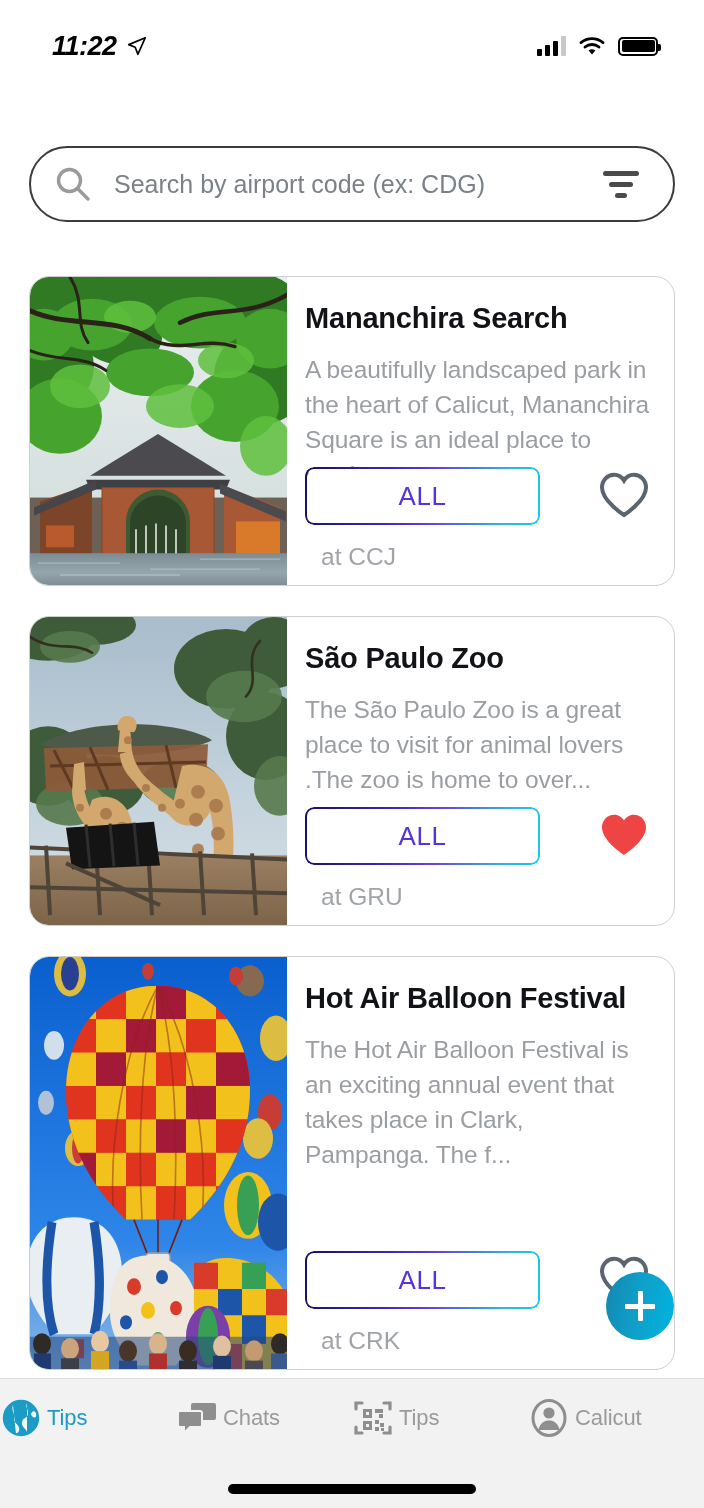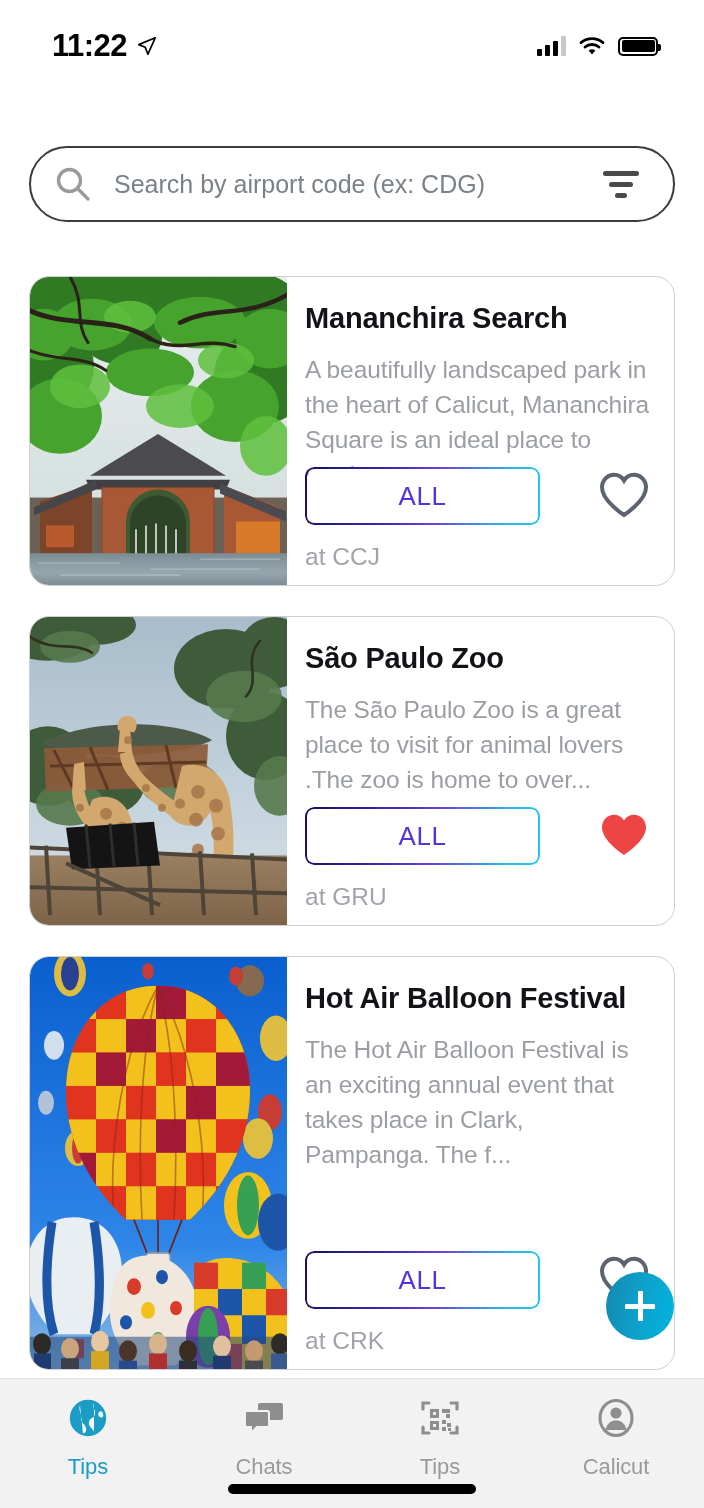--- a/index.html
+++ b/index.html
@@ -30,24 +30,25 @@
     align-items: center;
     justify-content: space-between;
     padding: 0 46px 0 52px;
   }
   .status-left {
     display: flex;
     align-items: center;
     gap: 9px;
   }
   .status-time {
-    font-size: 31px;
+    font-size: 27px;
     font-weight: bold;
     color: #000000;
     letter-spacing: -0.5px;
+    font-style: italic;
   }
   .loc-arrow { width: 22px; height: 22px; display: block; }
   .status-right {
     display: flex;
     align-items: center;
     gap: 13px;
   }
   .signal-bars {
     display: flex;
     align-items: flex-end;
@@ -207,20 +208,21 @@
     -webkit-mask: linear-gradient(#fff 0 0) content-box, linear-gradient(#fff 0 0);
     -webkit-mask-composite: xor;
     mask: linear-gradient(#fff 0 0) content-box, linear-gradient(#fff 0 0);
     mask-composite: exclude;
     pointer-events: none;
   }
   .at-code {
     margin-top: 18px;
     font-size: 24.5px;
     color: #a0a4a9;
+    margin-left: 16px;
   }
   .heart {
     position: absolute;
     right: 6px;
     bottom: 52px;
     width: 52px; height: 48px;
     cursor: pointer;
   }
 
   
@@ -260,23 +262,23 @@
     background: #f2f2f2;
     border-top: 1px solid #e0e0e0;
     display: flex;
     align-items: flex-start;
     padding-top: 18px;
     z-index: 40;
   }
   .tab {
     flex: 1;
     display: flex;
-    flex-direction: column;
-    align-items: center;
-    gap: 15px;
+    flex-direction: row;
+    align-items: center;
+    gap: 5px;
     cursor: pointer;
   }
   .tab-ico { width: 42px; height: 42px; display: block; }
   .tab-label {
     font-size: 22px;
     color: #9a9a9a;
     letter-spacing: -0.1px;
   }
   .tab.active .tab-label { color: #1b9cc4; }
   .home-indicator {

